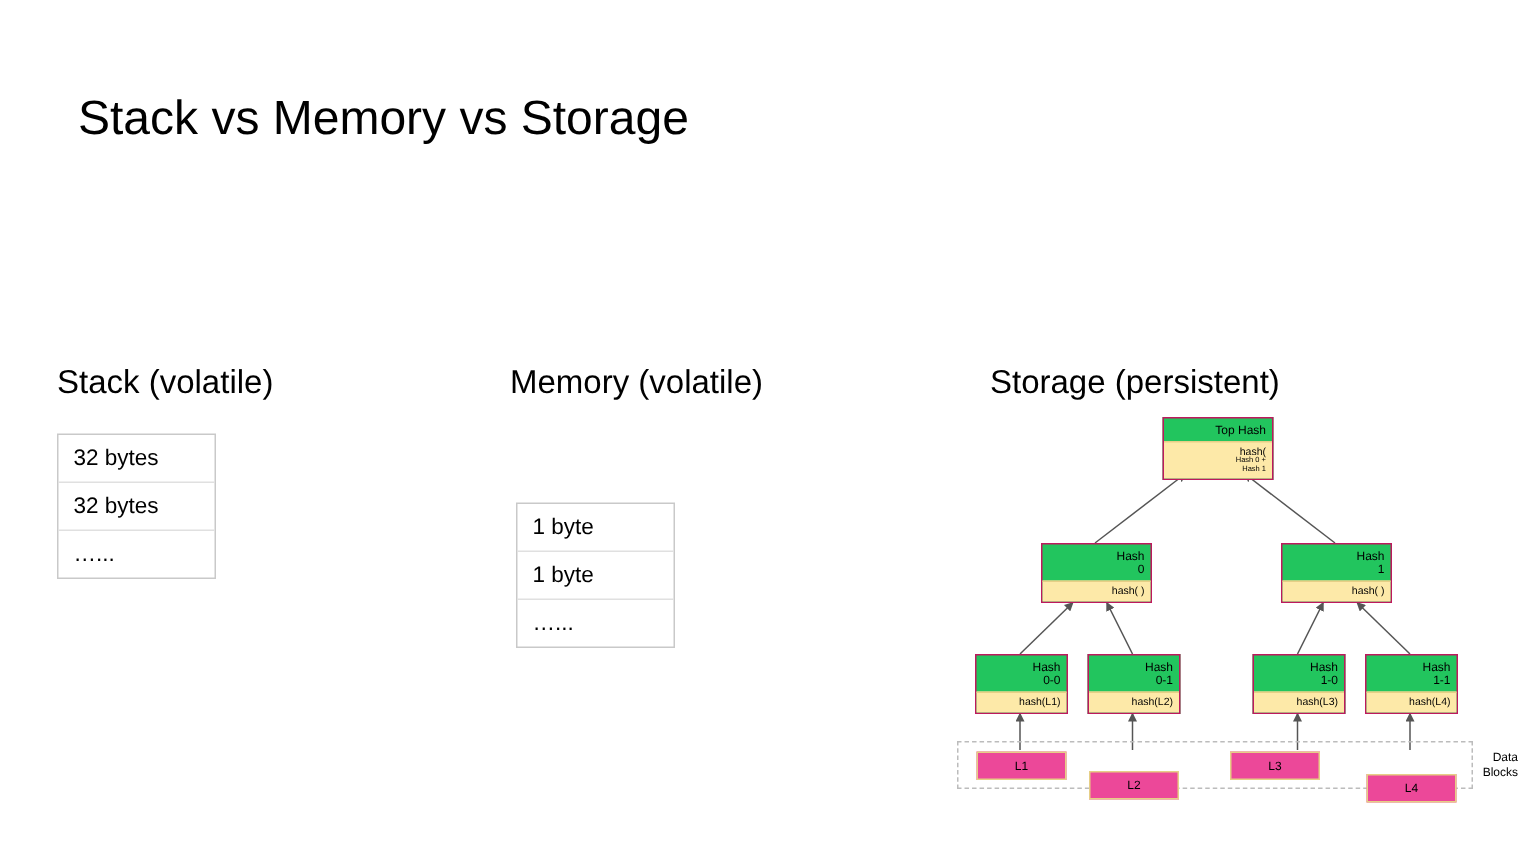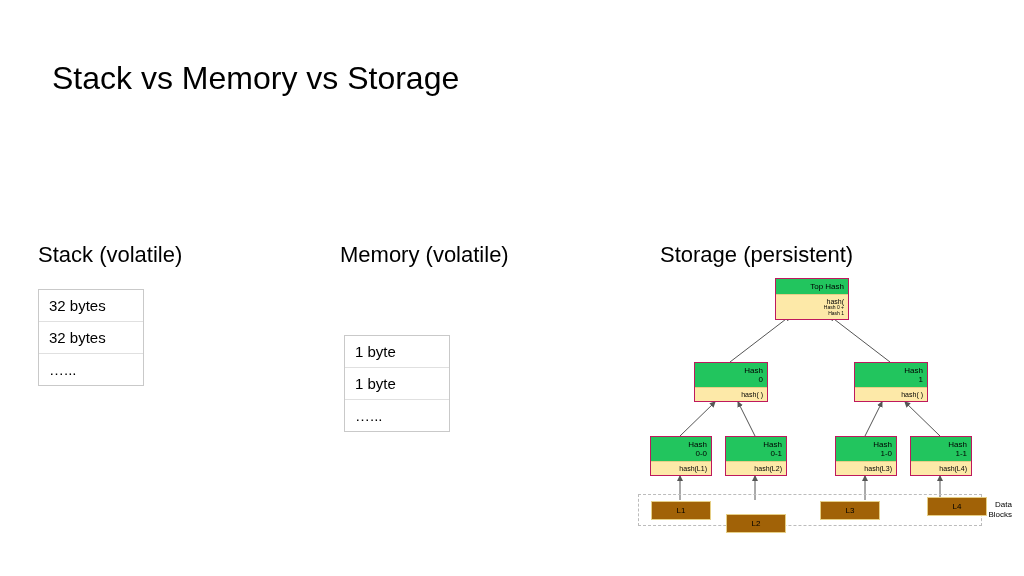--- a/index.html
+++ b/index.html
@@ -76,21 +76,21 @@
     line-height: 1;
   }
   .node .hash-bar .tiny {
     display: block;
     font-size: 5px;
     line-height: 1.1;
   }
 
   .leaf-block {
     position: absolute;
-    background: #a16207;
+    background: #ec4899;
     border: 1px solid #e6cf86;
     font-size: 8px;
     text-align: center;
     padding: 4px 0;
     width: 58px;
   }
 
   .data-box {
     position: absolute;
     border: 1px dashed #bcbcbc;
@@ -197,20 +197,20 @@
       <div class="node-title" style="white-space:pre-line;">Hash
 1-1</div>
       <div class="hash-bar">hash(L4)</div>
     </div>
 
     <div class="data-box" style="left:18px; top:218px; width:342px; height:30px;"></div>
 
     <div class="leaf-block" style="left:31px; top:225px;">L1</div>
     <div class="leaf-block" style="left:106px; top:238px;">L2</div>
     <div class="leaf-block" style="left:200px; top:225px;">L3</div>
-    <div class="leaf-block" style="left:291px; top:221px;margin-left:16px;">L4</div>
+    <div class="leaf-block" style="left:291px; top:240px;">L4</div>
 
     <div class="data-label" style="left:362px; top:224px; width:30px; white-space:pre-line;">Data
 Blocks</div>
 
   </div>
 
 </div>
 
 </body></html>

